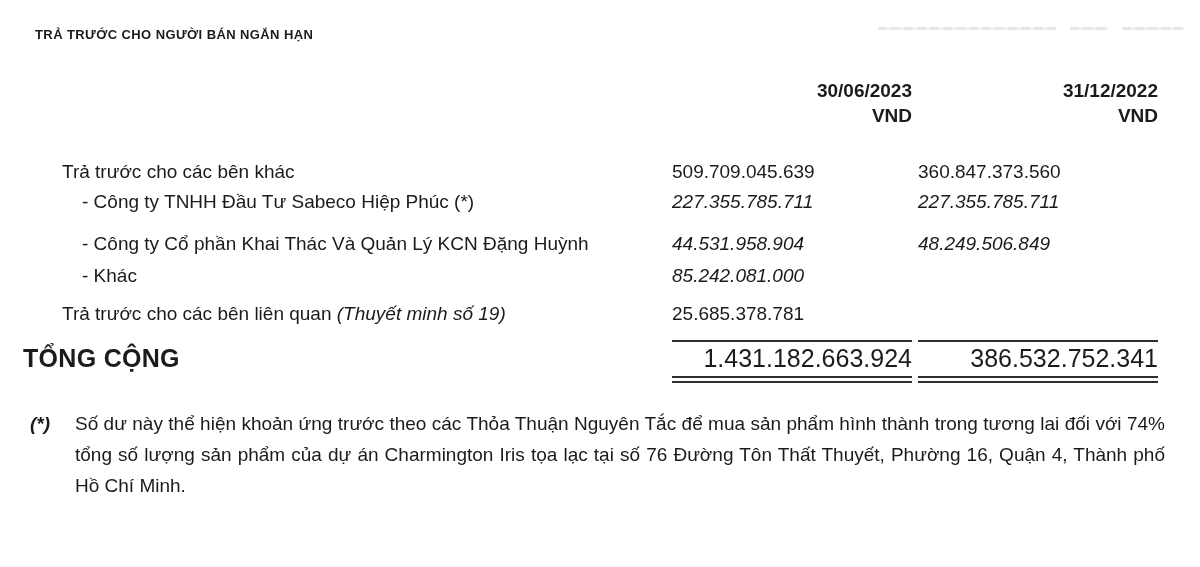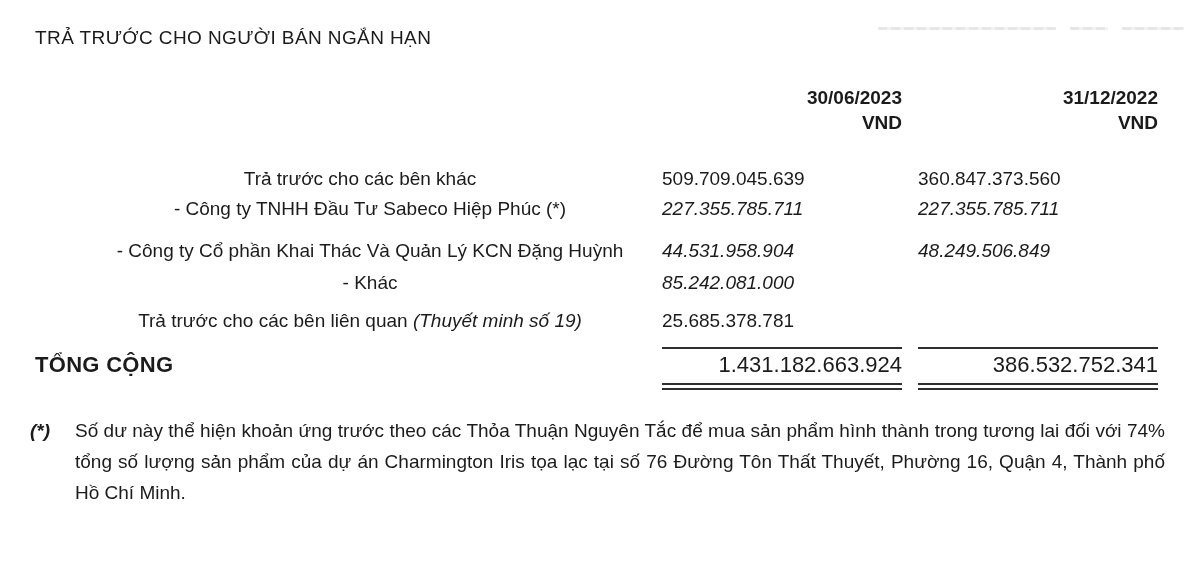--- a/index.html
+++ b/index.html
@@ -36,68 +36,68 @@
     height: 3px;
     background: repeating-linear-gradient(90deg, #d2d2d2 0 9px, #e9e9e9 9px 13px);
     border-radius: 1px;
   }
   .frag-a { width: 178px; }
   .frag-b { width: 38px; }
   .frag-c { width: 62px; }
 
   .doc-title {
     margin: 27px 0 0 35px;
-    font-size: 19px;
-    font-weight: normal;
+    font-size: 13px;
+    font-weight: bold;
     letter-spacing: 0.4px;
   }
 
   .grid {
     display: grid;
     grid-template-columns: 1fr 240px 240px;
-    column-gap: 16px;
-    padding-left: 35px;
+    column-gap: 6px;
+    padding-left: 23px;
     padding-right: 42px;
     align-items: baseline;
   }
 
   .col-head {
     margin-top: 36px;
     line-height: 25px;
   }
   .col-head .hcell {
     text-align: right;
     font-weight: bold;
     font-size: 19px;
   }
 
   .row {
     font-size: 19px;
     line-height: 26px;
   }
-  .row .label { text-align: center; white-space: nowrap; margin-left: 39px; }
+  .row .label { text-align: left; white-space: nowrap; margin-left: 39px; }
   .row .val   { text-align: left; white-space: nowrap; }
 
   .row.main .label, .row.main .val { font-style: normal; }
   .row.sub .label {
     padding-left: 20px;
   }
   .row.sub .val { font-style: italic; }
 
   .note-italic { font-style: italic; }
 
   .rule-row .line {
     border-top: 2px solid #2e2e2e;
     height: 0;
   }
   .rule-row { margin-top: 13px; }
 
   .total-row {
     margin-top: 3px;
-    font-size: 22px;
+    font-size: 25px;
     line-height: 26px;
   }
   .total-row .label { font-weight: bold; letter-spacing: 0.3px; }
   .total-row .val   { font-weight: normal; text-align: right; }
 
   .dbl-rule-row { margin-top: 5px; }
   .dbl-rule-row .dline {
     height: 3px;
     border-top: 2px solid #2e2e2e;
     border-bottom: 2px solid #2e2e2e;

